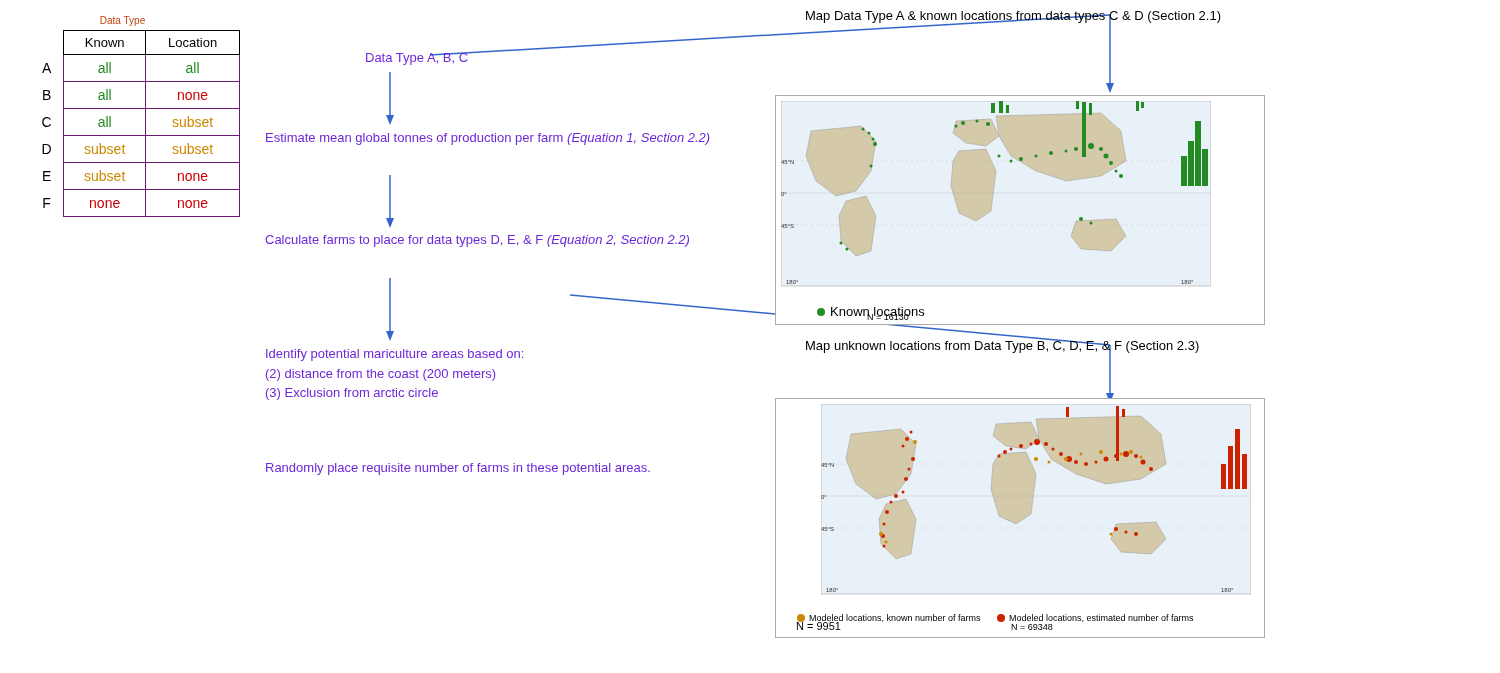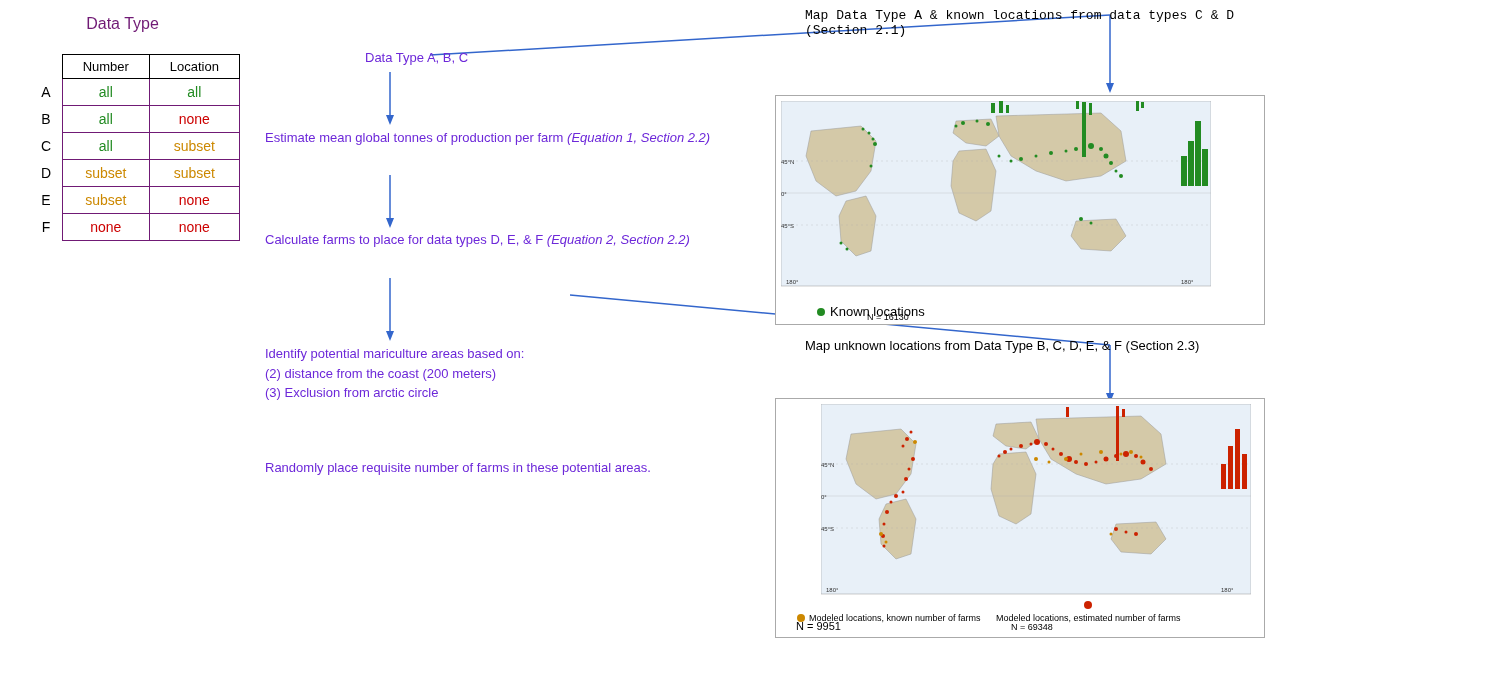--- a/index.html
+++ b/index.html
@@ -21,24 +21,24 @@
     }
 
     
     .left-panel {
       width: 245px;
       padding: 15px 10px 10px 10px;
       flex-shrink: 0;
     }
 
     .data-type-label {
-      font-size: 16px;
+      font-size: 10px;
       text-align: center;
-      margin-bottom: 21px;
-      color: #701a75;
+      margin-bottom: 4px;
+      color: #c2410c;
     }
 
     .data-table {
       border-collapse: collapse;
       width: 210px;
       margin-left: 20px;
     }
 
     .data-table th {
       border: 1px solid #000;
@@ -121,21 +121,21 @@
     <line x1="1110" y1="345" x2="1110" y2="398" stroke="#3366CC" stroke-width="1.5"></line>
     <polygon points="1110,403 1106,393 1114,393" fill="#3366CC"></polygon>
   </svg>
 
   <div class="left-panel">
     <div class="data-type-label">Data Type</div>
     <table class="data-table">
       <thead>
         <tr>
           <th style="border:none; background:transparent;"></th>
-          <th>Number</th>
+          <th>Known</th>
           <th>Location</th>
         </tr>
       </thead>
       <tbody id="table-body">
       <tr>
       <td class="row-label">A</td>
       <td style="color:#228B22">all</td>
       <td style="color:#228B22">all</td>
     </tr>
           <tr>
@@ -185,21 +185,21 @@
           <div>(2)  distance from the coast (200 meters)</div>
           <div>(3)  Exclusion from arctic circle</div>
         </div>
     </div>
 
     <div class="flow-text" style="top: 458px; left: 20px; max-width: 500px;">Randomly place requisite number of farms in these potential areas.</div>
   </div>
 
   <div class="right-panel">
 
-    <div style="position:absolute; top: 8px; left: 30px; width: 430px; font-size:13px;font-family:Liberation Mono, monospace;">Map Data Type A &amp; known locations from data types C &amp; D  (Section 2.1)</div>
+    <div style="position:absolute; top: 8px; left: 30px; width: 430px; font-size:13px;">Map Data Type A &amp; known locations from data types C &amp; D  (Section 2.1)</div>
 
     <div style="position:absolute; top: 95px; left: 0px; width: 490px; height: 230px; border: 1px solid #aaa; overflow:hidden; background:#fff;">
       
       <svg width="430" height="210" viewBox="0 0 430 210" xmlns="http://www.w3.org/2000/svg" style="margin: 5px 5px;">
 
         <rect width="430" height="185" fill="#e8f0f8" stroke="#999" stroke-width="0.5"></rect>
 
         <path d="M30,30 L80,25 L95,40 L90,70 L75,90 L55,95 L35,80 L25,55 Z" fill="#d4c9a8" stroke="#999" stroke-width="0.5"></path>
 
         <path d="M65,100 L85,95 L95,115 L90,150 L75,155 L60,140 L58,115 Z" fill="#d4c9a8" stroke="#999" stroke-width="0.5"></path>
@@ -356,21 +356,21 @@
         <text x="400" y="188" font-size="6" fill="#333">180°</text>
       </svg>
       
       <div style="position:absolute; bottom: 14px; left: 20px; font-size: 9px; display:flex; align-items:center; gap:3px;">
         <svg width="10" height="10">
             <circle cx="5" cy="5" r="4" fill="#CC8800"></circle>
           </svg>
         <span>Modeled locations, known number of farms</span>
       </div>
       <div style="position:absolute; bottom: 5px; left: 20px; font-size: 11px;">N = 9951</div>
-      <div style="position:absolute; bottom: 14px; left: 220px; font-size: 9px; display:flex; align-items:center; gap:3px;flex-direction:column;">
+      <div style="position:absolute; bottom: 14px; left: 220px; font-size: 9px; display:flex; align-items:center; gap:3px;">
         <svg width="10" height="10">
             <circle cx="5" cy="5" r="4" fill="#CC2200"></circle>
           </svg>
         <span>Modeled locations, estimated number of farms</span>
       </div>
       <div style="position:absolute; bottom: 5px; left: 235px; font-size: 9px;">N = 69348</div>
     </div>
   </div>
 </div>
 

